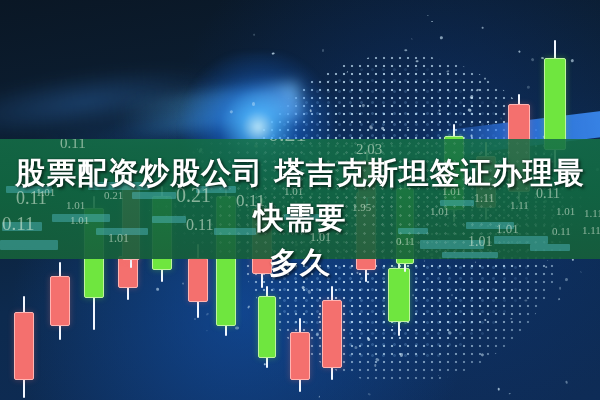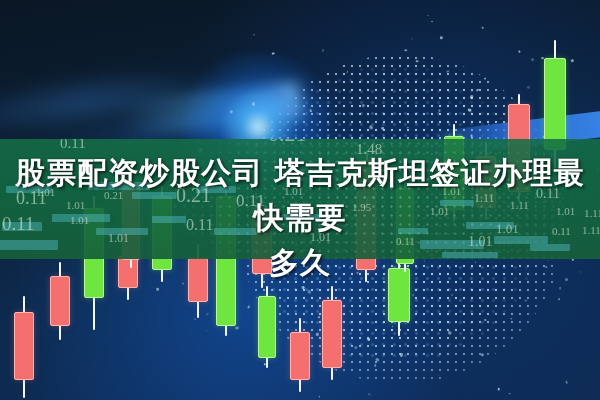--- a/index.html
+++ b/index.html
@@ -385,21 +385,21 @@
         <div class="gbar" style="left: 466px; top: 83px; width: 48px; height: 7px;"></div>
         <div class="gbar" style="left: 494px; top: 97px; width: 54px; height: 8px;"></div>
         <div class="gbar" style="left: 420px; top: 101px; width: 64px; height: 9px;"></div>
         <div class="gbar" style="left: 530px; top: 105px; width: 40px; height: 7px;"></div>
         <div class="gbar" style="left: 398px; top: 89px; width: 30px; height: 6px;"></div>
         <div class="gbar" style="left: 442px; top: 113px; width: 56px; height: 6px;"></div>
       </div>
     <div class="gdots"></div>
     <div id="band-nums">
         <div class="gnum" style="left: 268px; top: -18px; font-size: 22px;">0.21</div>
-        <div class="gnum" style="left: 356px; top: 2px; font-size: 15px;">1.48</div>
+        <div class="gnum" style="left: 356px; top: 2px; font-size: 15px;">2.03</div>
         <div class="gnum" style="left: 60px; top: -4px; font-size: 15px;">0.11</div>
         <div class="gnum" style="left: 18px; top: 28px; font-size: 11px;">1.11</div>
         <div class="gnum" style="left: 36px; top: 47px; font-size: 11px;">1.01</div>
         <div class="gnum" style="left: 16px; top: 49px; font-size: 18px;">0.11</div>
         <div class="gnum" style="left: 66px; top: 60px; font-size: 11px;">1.01</div>
         <div class="gnum" style="left: 2px; top: 74px; font-size: 19px;">0.11</div>
         <div class="gnum" style="left: 104px; top: 50px; font-size: 11px;">0.21</div>
         <div class="gnum" style="left: 70px; top: 75px; font-size: 11px;">1.01</div>
         <div class="gnum" style="left: 108px; top: 92px; font-size: 12px;">1.01</div>
         <div class="gnum" style="left: 176px; top: 45px; font-size: 20px;">0.21</div>

